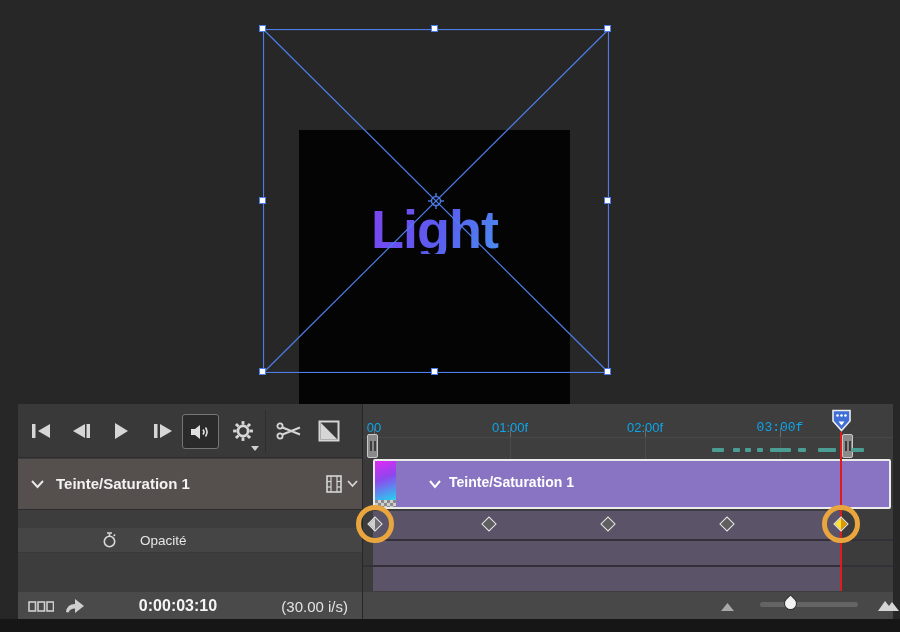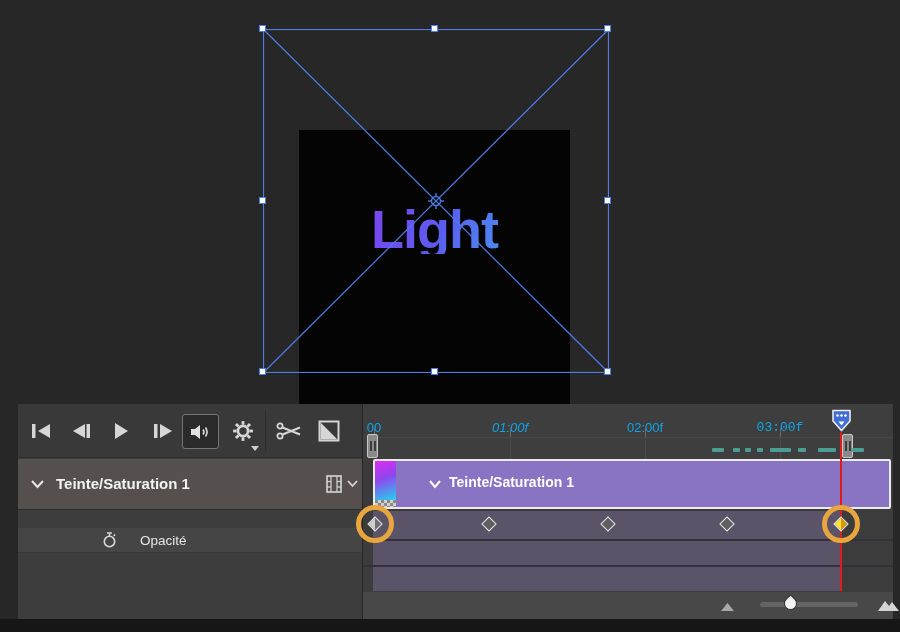--- a/index.html
+++ b/index.html
@@ -199,27 +199,43 @@
     <div class="abs trackrow" style="top:124px;height:25px">
       <svg class="stopwatch" width="15" height="17">
         <circle cx="7.5" cy="10" r="5.2" fill="none" stroke="#d8d8d8" stroke-width="1.6"></circle>
         <line x1="7.5" y1="2" x2="7.5" y2="4.5" stroke="#d8d8d8" stroke-width="1.6"></line>
         <line x1="5" y1="1.5" x2="10" y2="1.5" stroke="#d8d8d8" stroke-width="1.6"></line>
         <line x1="11.6" y1="4.6" x2="13.2" y2="3" stroke="#d8d8d8" stroke-width="1.4"></line>
       </svg>
       <span class="lbl">Opacité</span>
     </div>
 
+    <div class="abs" id="status-left">
+      <div class="abs" style="left:10px;top:7px">
+        <svg width="26" height="13">
+          <rect x="1" y="2" width="6.5" height="9" fill="none" stroke="#cfcfcf" stroke-width="1.6"></rect>
+          <rect x="10" y="2" width="6.5" height="9" fill="none" stroke="#cfcfcf" stroke-width="1.6"></rect>
+          <rect x="19" y="2" width="6.5" height="9" fill="none" stroke="#cfcfcf" stroke-width="1.6"></rect>
+        </svg>
+      </div>
+      <div class="abs" style="left:45px;top:3px">
+        <svg width="24" height="21">
+          <path d="M3 17 Q4 9 12 9 L12 4 L21 11 L12 18 L12 13.5 Q7 13.5 5.5 17.5 Z" fill="#cfcfcf"></path>
+        </svg>
+      </div>
+      <span class="abs mono-num" style="left:100px;top:5px;width:120px;text-align:center">0:00:03:10</span>
+      <span class="abs" style="left:230px;top:6px;width:100px;text-align:right;font-size:15px;color:#e2e2e2">(30.00 i/s)</span>
+    </div>
 
     <div class="abs" id="panel-vdivider"></div>
 
     <div class="abs" id="ruler">
         <div class="ruler-label" style="left: 11px;">00</div>
         <div class="ruler-tick" style="left: 11px;"></div>
-        <div class="ruler-label" style="left: 147px; font-style: italic;">01:00f</div>
+        <div class="ruler-label" style="left: 147px;">01:00f</div>
         <div class="ruler-tick" style="left: 147px;"></div>
         <div class="ruler-label" style="left: 282px;">02:00f</div>
         <div class="ruler-tick" style="left: 282px;"></div>
         <div class="ruler-label" style="left: 417px; font-family: Liberation Mono, monospace;">03:00f</div>
         <div class="ruler-tick" style="left: 417px;"></div>
       </div>
     <div class="abs" id="workstrip">
         <div class="strip-grid" style="left: 147px;"></div>
         <div class="strip-grid" style="left: 282px;"></div>
         <div class="strip-grid" style="left: 417px;"></div>

